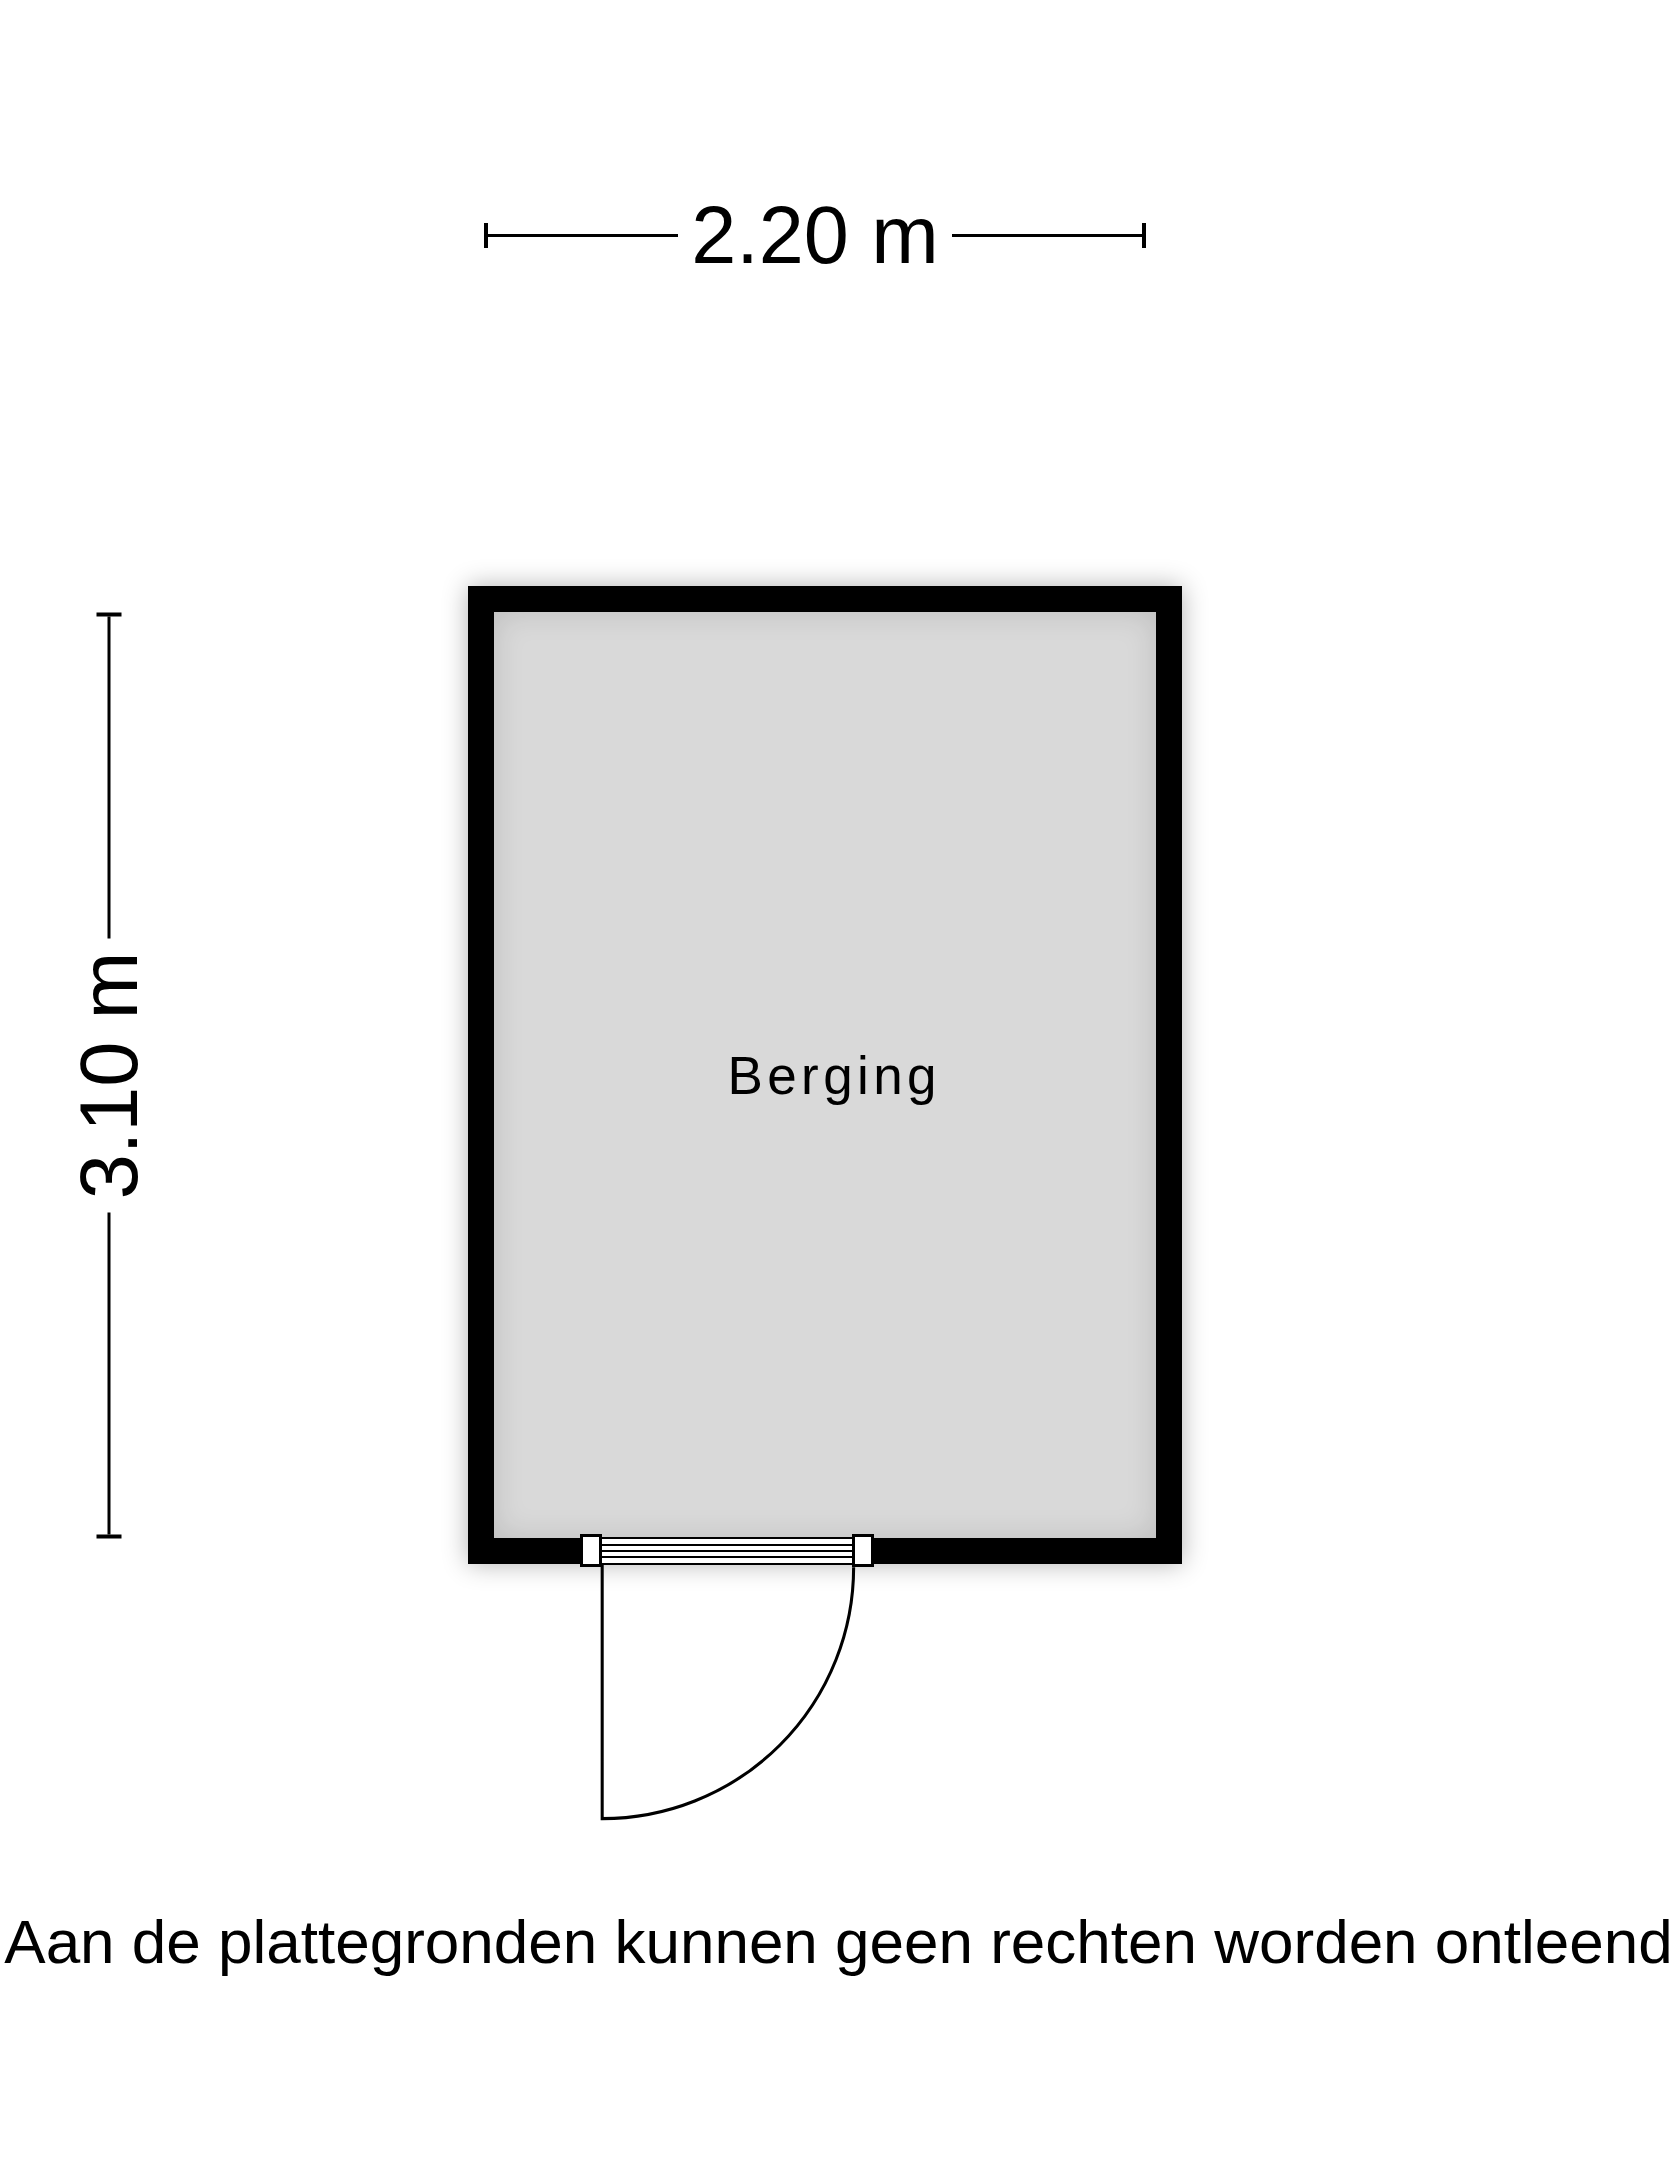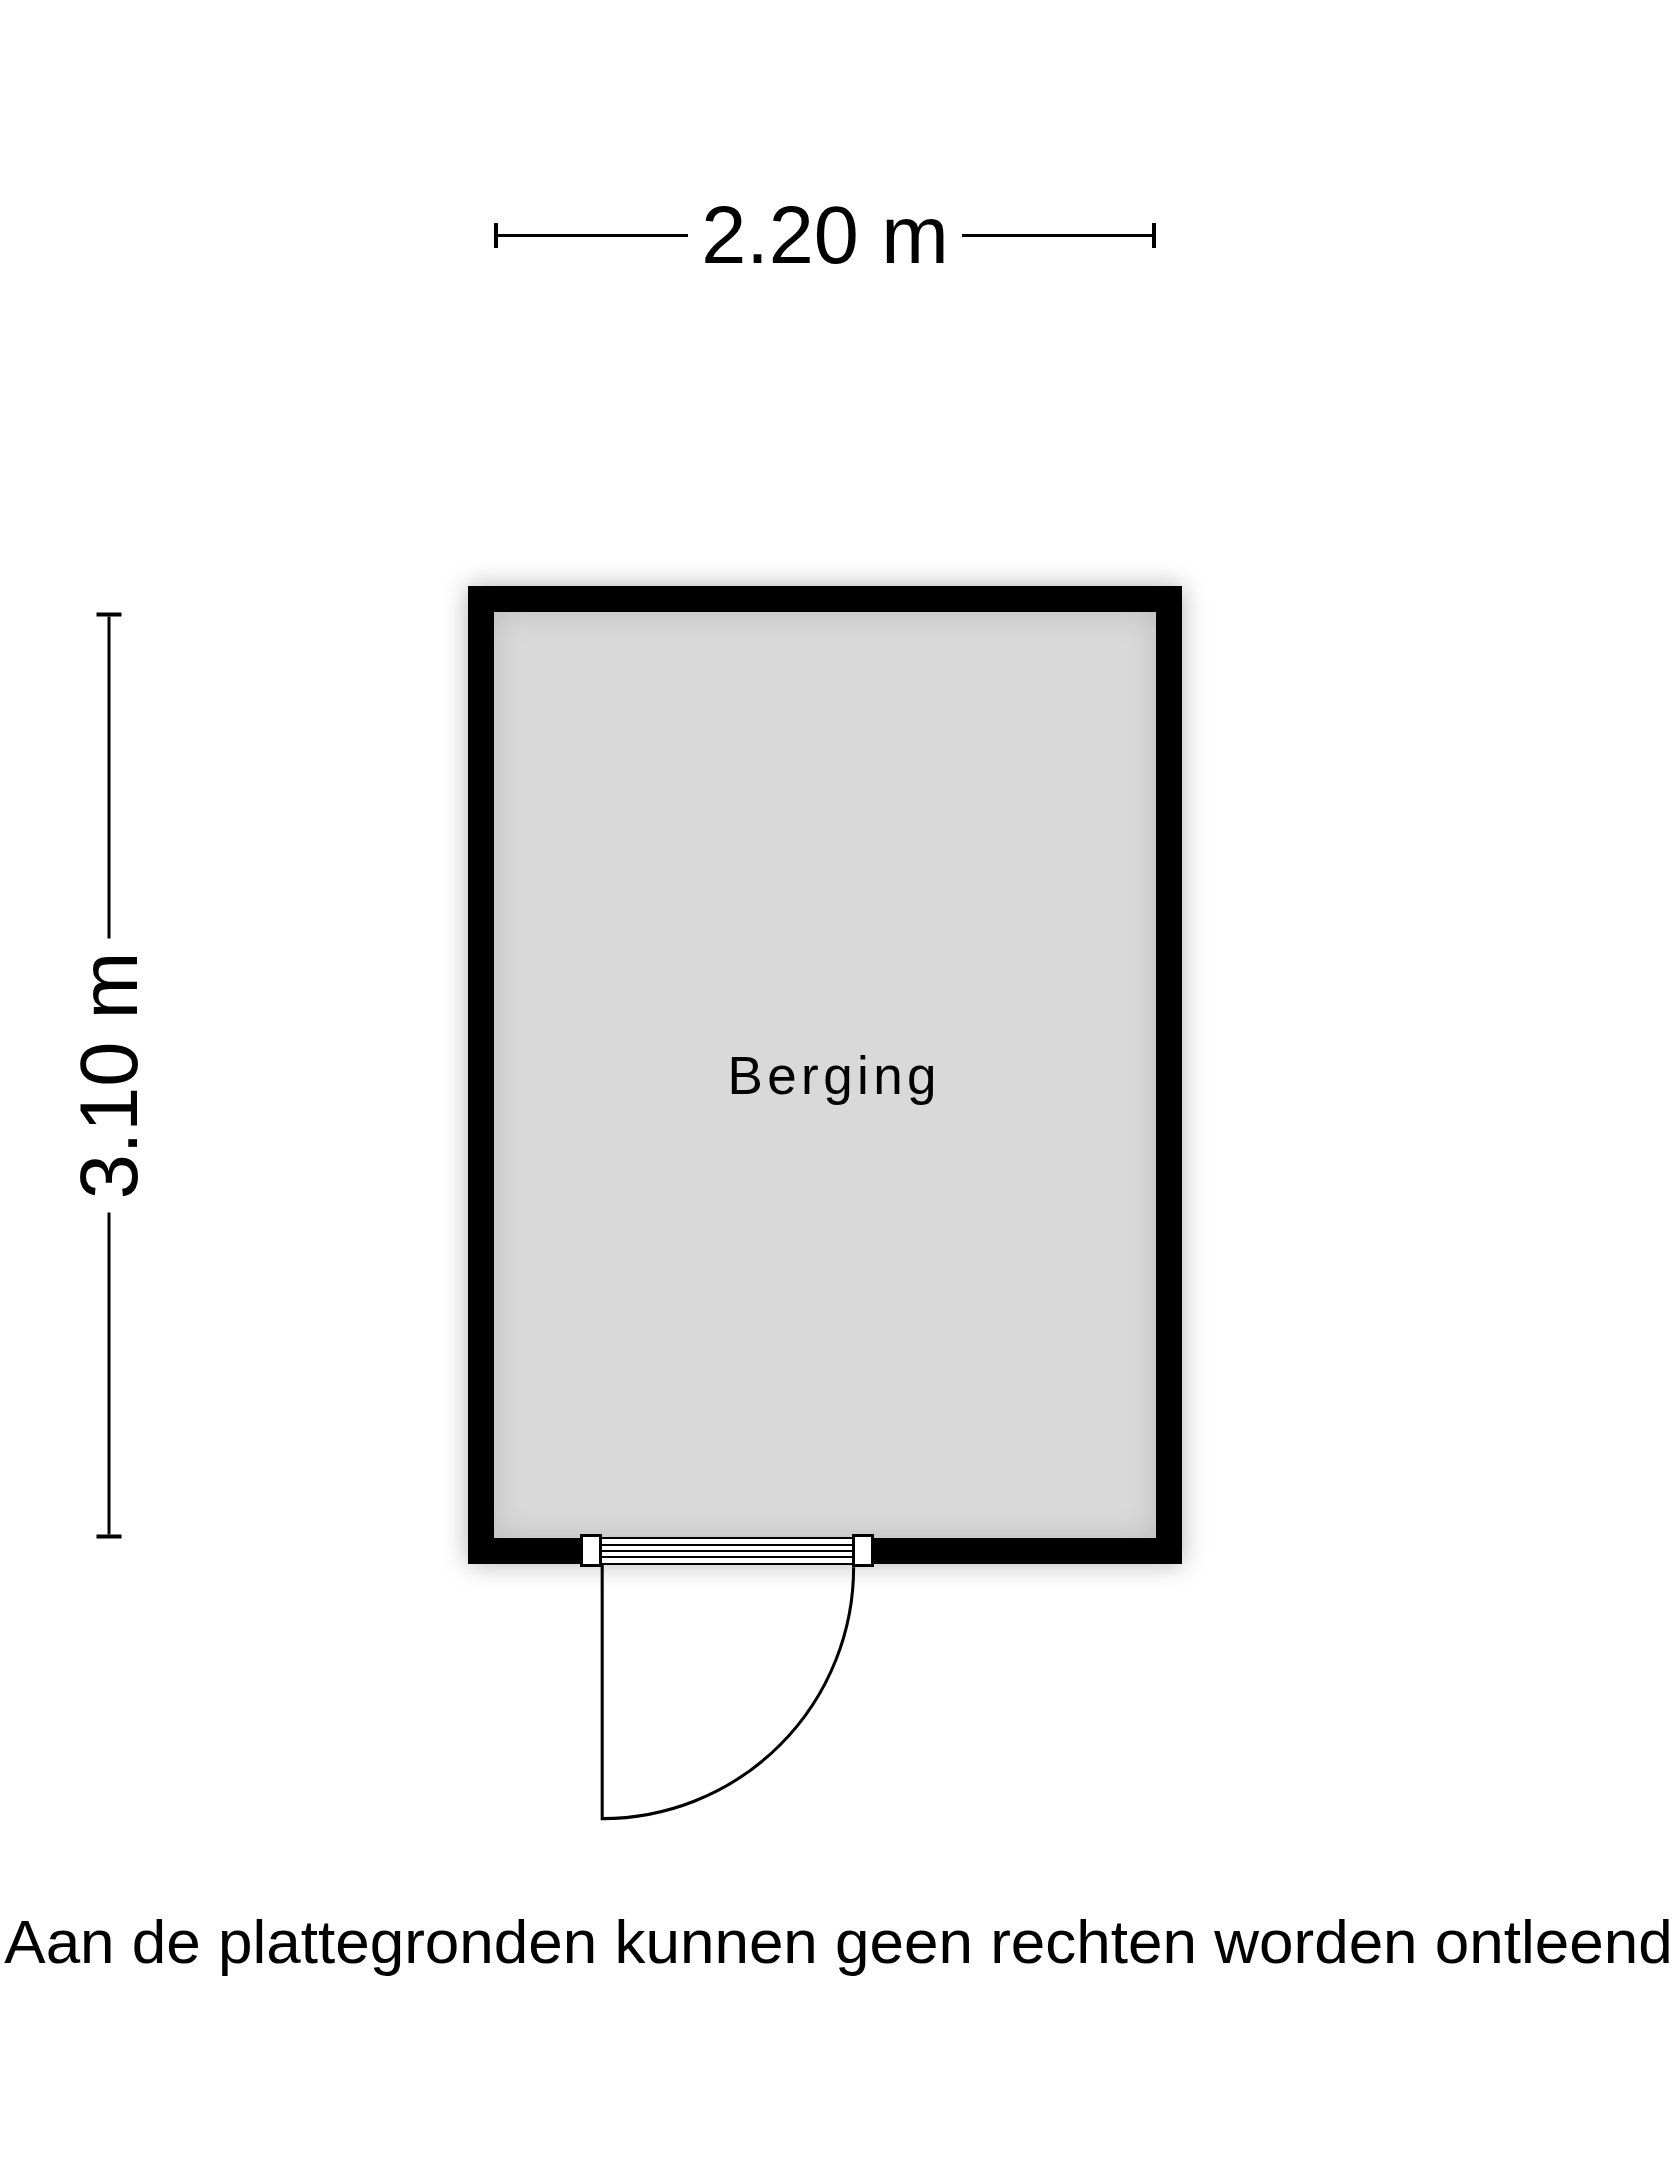--- a/index.html
+++ b/index.html
@@ -3,21 +3,21 @@
 <meta charset="utf-8">
 <style>
   html, body { margin:0; padding:0; background:#ffffff; }
   #canvas {
     position:relative; width:1677px; height:2236px; background:#ffffff;
     overflow:hidden; font-family:"Liberation Sans","DejaVu Sans",sans-serif; color:#000;
   }
 
   
   .dim { display:flex; align-items:center; position:absolute; }
-  .dim-h { left:494px; top:192px; width:662px; height:87px; }
+  .dim-h { left:484px; top:192px; width:662px; height:87px; }
   .dim-v {
     left:-354px; top:1010px; width:926px; height:131px;
     transform:rotate(-90deg);
   }
   .tick { width:4.4px; height:24.5px; background:#000; flex:0 0 auto; }
   .dline { flex:1 1 auto; height:3.5px; background:#000; }
   .dim-label {
     font-size:81px; line-height:1; margin:0 13px; white-space:nowrap;
     flex:0 0 auto;
   }

